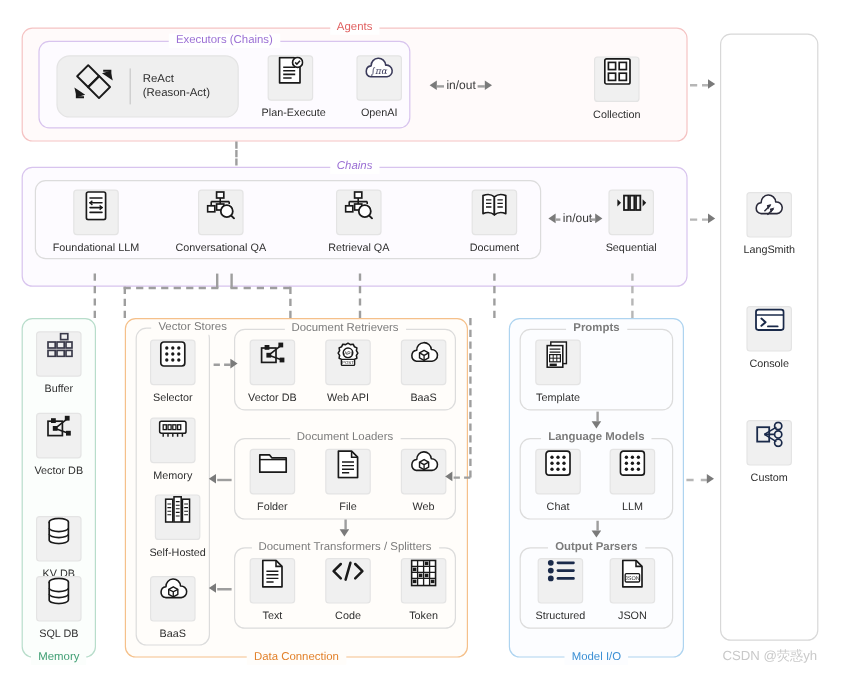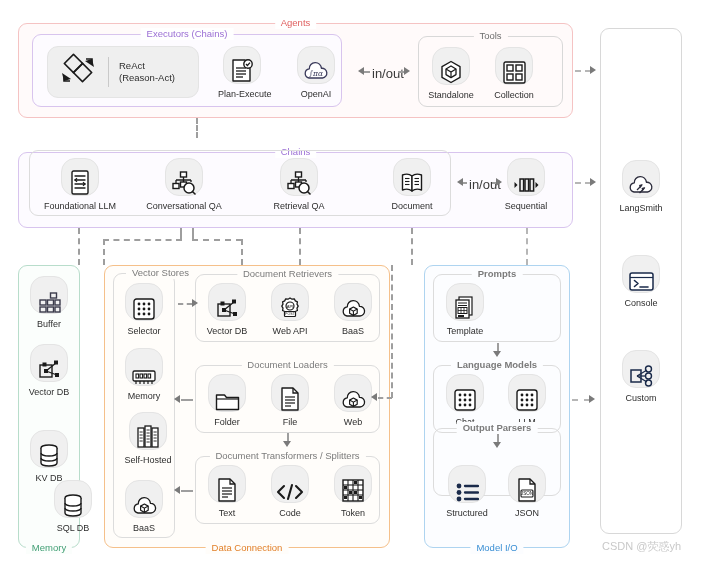--- a/index.html
+++ b/index.html
@@ -60,24 +60,24 @@
   .g-mio-sub     { border-color: #dcdcdc; font-weight: bold; }
   .g-mio-sub     > .glabel { background: #fcfdff; }
   .g-rail        { border-color: #d8d8d8; background: #ffffff; }
 
   
   .node { position: absolute; width: 48px; text-align: center; }
   .tile {
     position: relative;
     width: 38px; height: 38px;
     margin: 0 auto;
-    border-radius: 14px;
+    border-radius: 3px;
     background: #f0f0f0;
     border: 1px solid #e4e4e4;
-    display: flex; align-items: flex-end; justify-content: center;
+    display: flex; align-items: flex-start; justify-content: center;
   }
   
   .tile.stack::before,
   .tile.stack::after {
     content: ""; position: absolute; border-radius: 9px;
     background: #ececec; border: 1px solid #e2e2e2; z-index: -1;
   }
   .tile.stack::before { top: 3px; left: 3px; right: -3px; bottom: -3px; }
   .tile.stack::after  { top: 5px; left: 5px; right: -5px; bottom: -5px; opacity: .6; }
   .tile svg { display: block; }
@@ -110,21 +110,21 @@
   .vdash { position: absolute; border-left: 2px dashed #9e9e9e; }
   .hdash { position: absolute; border-top: 2px dashed #9e9e9e; }
   .vdash.lite { border-left-color: #b6b6b6; }
   .hdash.lite { border-top-color: #b6b6b6; }
   .arrow { position: absolute; width: 0; height: 0; }
   .arrow.right { border-left: 6px solid #7a7a7a; border-top: 4.5px solid transparent; border-bottom: 4.5px solid transparent; }
   .arrow.left  { border-right: 6px solid #7a7a7a; border-top: 4.5px solid transparent; border-bottom: 4.5px solid transparent; }
   .arrow.down  { border-top: 6px solid #7a7a7a; border-left: 4.5px solid transparent; border-right: 4.5px solid transparent; }
   .inout {
     position: absolute;
-    font-size: 13px; color: #3a3a3a;
+    font-size: 10px; color: #3a3a3a;
     white-space: nowrap;
     text-align: center;
   }
   .watermark {
     position: absolute;
     font-size: 11px;
     color: #c9c9c9;
     white-space: nowrap;
   }
 </style>
@@ -197,36 +197,21 @@
   </div>
 
   <div>
     <div class="arrow left" style="left:358px; top:67px;"></div>
     <div class="hdash" style="left:364px; top:71px; width:6px;"></div>
     <span class="inout" style="left:372px; top:66px;">in/out</span>
     <div class="hdash" style="left:398px; top:71px; width:6px;"></div>
     <div class="arrow right" style="left:404px; top:67px;"></div>
   </div>
 
-  <div class="group g-tools" style="left:418px; top:36px; width:145px; height:71px;">
-    <span class="glabel">Tools</span>
-  </div>
-
-  <div class="node" style="left:427px; top:47px;">
-    <div class="tile stack">
-      <span>
-        <svg width="22" height="24" viewBox="0 0 22 24">
-          <path d="M11 1.5 L20 6.6 v10.8 L11 22.5 L2 17.4 V6.6 z" fill="#fff" stroke="#1a1a1a" stroke-width="1.4" stroke-linejoin="round"></path>
-          <path d="M11 6 L16 9 v5.6 L11 17.6 L6 14.6 V9 z" fill="none" stroke="#1a1a1a" stroke-width="1.3" stroke-linejoin="round"></path>
-          <path d="M6 9 L11 12 L16 9 M11 12 v5.6" fill="none" stroke="#1a1a1a" stroke-width="1.2"></path>
-        </svg>
-      </span>
-    </div>
-    <div class="nlabel">Standalone</div>
-  </div>
+
 
   <div class="node" style="left:490px; top:47px;">
     <div class="tile stack">
       <span>
         <svg width="23" height="23" viewBox="0 0 23 23">
           <rect x="1" y="1" width="21" height="21" rx="1.5" fill="#fff" stroke="#1a1a1a" stroke-width="1.4"></rect>
           <g fill="none" stroke="#1a1a1a" stroke-width="1.4">
             <rect x="4" y="4" width="6" height="6"></rect>
             <rect x="13" y="4" width="6" height="6"></rect>
             <rect x="4" y="13" width="6" height="6"></rect>
@@ -238,21 +223,21 @@
     <div class="nlabel">Collection</div>
   </div>
 
   <div>
     <div class="hdash lite" style="left:575px; top:70px; width:16px;"></div>
     <div class="arrow right" style="left:590px; top:66px;"></div>
   </div>
 
   <div class="vdash" style="left:196px; top:118px; height:20px;"></div>
 
-  <div class="group g-chains" style="left:18px; top:152px; width:555px; height:76px;">
+  <div class="group g-chains" style="left:18px; top:139px; width:555px; height:100px;font-style:italic;">
     <span class="glabel">Chains</span>
   </div>
 
   <div class="group g-chains-in" style="left:29px; top:150px; width:422px; height:66px;"></div>
 
   <div class="node" style="left:43px; top:158px; width:74px;">
     <div class="tile">
       <span>
         <svg width="22" height="25" viewBox="0 0 22 25">
           <rect x="3" y="1" width="16" height="23" rx="1.5" fill="#fff" stroke="#1a1a1a" stroke-width="1.4"></rect>
@@ -420,21 +405,21 @@
           <ellipse cx="10" cy="4" rx="8" ry="3" fill="#fff" stroke="#1a1a1a" stroke-width="1.4"></ellipse>
           <path d="M2 4 v15 a8 3 0 0 0 16 0 V4" fill="#fff" stroke="#1a1a1a" stroke-width="1.4"></path>
           <path d="M2 9 a8 3 0 0 0 16 0" fill="none" stroke="#1a1a1a" stroke-width="1.3"></path>
           <path d="M2 14 a8 3 0 0 0 16 0" fill="none" stroke="#1a1a1a" stroke-width="1.3"></path>
         </svg>
       </span>
     </div>
     <div class="nlabel">KV DB</div>
   </div>
 
-  <div class="node" style="left:25px; top:480px;margin-left:24px;">
+  <div class="node" style="left:25px; top:480px;">
     <div class="tile stack">
       <span>
         <svg width="20" height="23" viewBox="0 0 20 23">
           <ellipse cx="10" cy="4" rx="8" ry="3" fill="#fff" stroke="#1a1a1a" stroke-width="1.4"></ellipse>
           <path d="M2 4 v15 a8 3 0 0 0 16 0 V4" fill="#fff" stroke="#1a1a1a" stroke-width="1.4"></path>
           <path d="M2 9 a8 3 0 0 0 16 0" fill="none" stroke="#1a1a1a" stroke-width="1.3"></path>
           <path d="M2 14 a8 3 0 0 0 16 0" fill="none" stroke="#1a1a1a" stroke-width="1.3"></path>
         </svg>
       </span>
     </div>
@@ -805,21 +790,21 @@
   <div>
     <div class="hdash lite" style="left:572px; top:399px; width:18px;"></div>
     <div class="arrow right" style="left:589px; top:395px;"></div>
   </div>
 
   <div>
     <div class="vdash" style="left:497px; top:434px; height:8px;"></div>
     <div class="arrow down" style="left:493px; top:442px;"></div>
   </div>
 
-  <div class="group g-mio-sub" style="left:433px; top:428px; width:128px; height:68px;">
+  <div class="group g-mio-sub" style="left:433px; top:456px; width:128px; height:68px;">
     <span class="glabel">Output Parsers</span>
   </div>
 
   <div class="node" style="left:441px; top:465px; width:52px;">
     <div class="tile stack">
       <span>
         <svg width="23" height="19" viewBox="0 0 23 19">
           <g fill="#1a2a4a">
             <circle cx="3" cy="3" r="2.4"></circle>
               <circle cx="3" cy="9.5" r="2.4"></circle>

